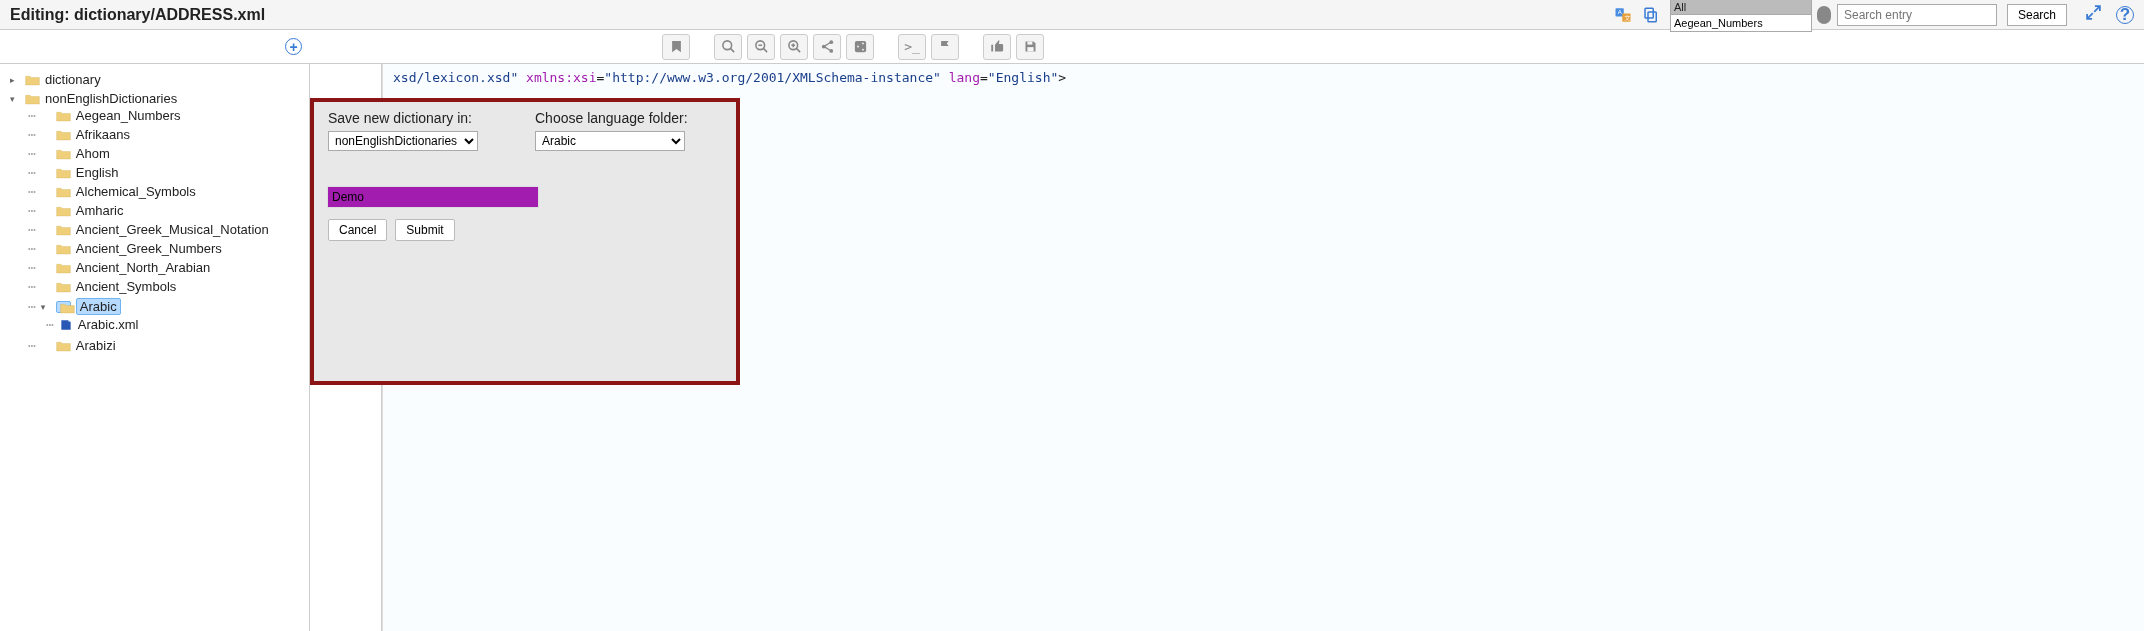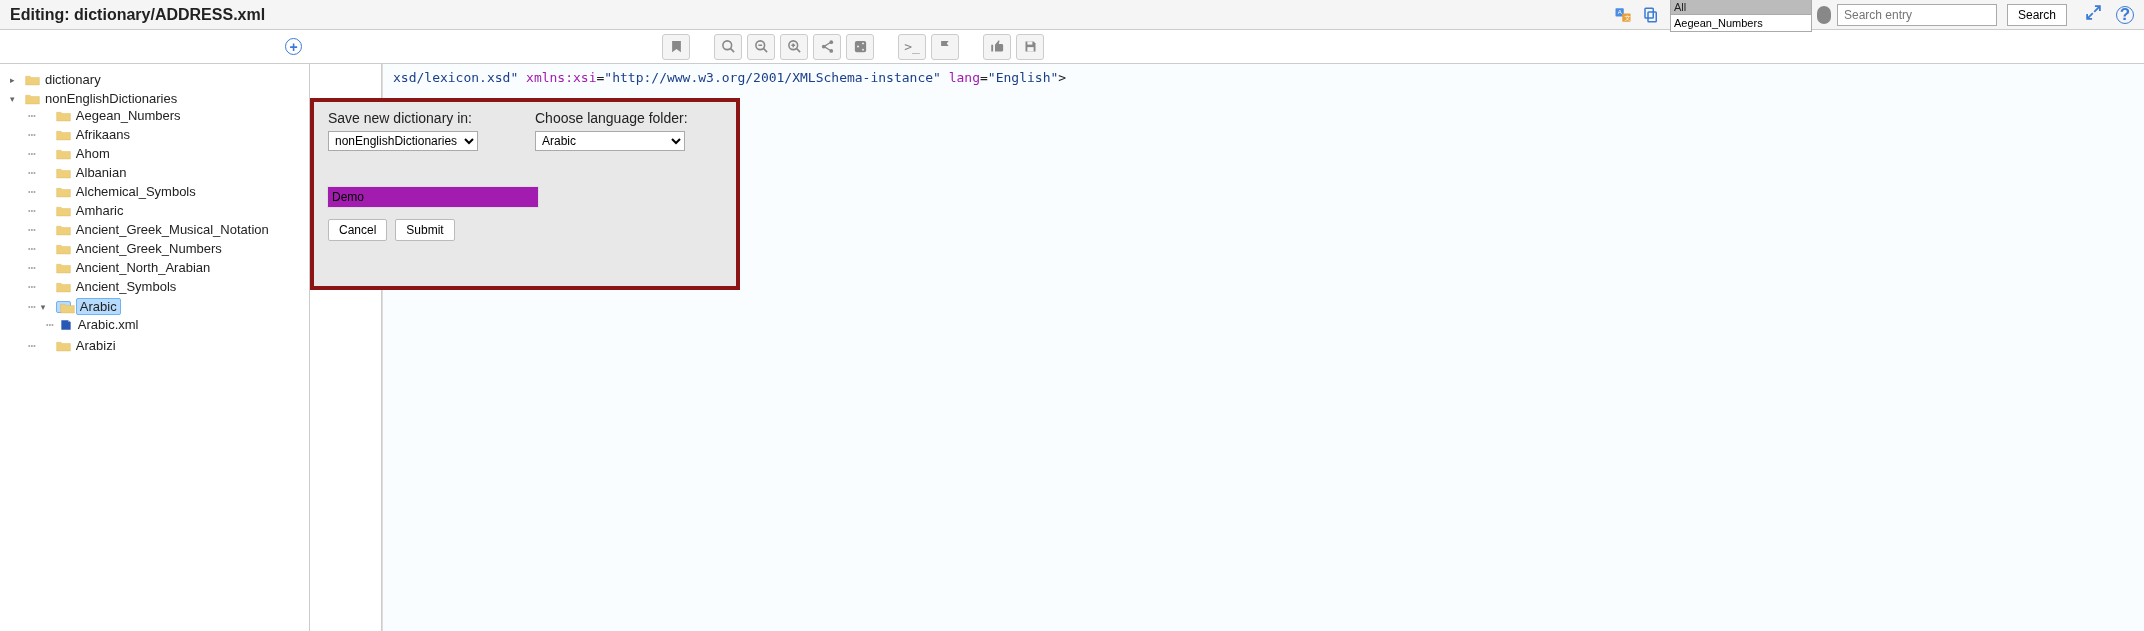--- a/index.html
+++ b/index.html
@@ -41,21 +41,21 @@
 .folder-icon svg { width: 15px; height: 12px; }
 .file-icon { width: 14px; height: 14px; display: inline-block; color: #2957b5; }
 .tree-label { font-size: 13px; }
 .tree-selected { background: #b6dbff; border: 1px solid #6fb3f0; border-radius: 2px; padding: 0 3px; }
 .toggle-tri { font-size: 9px; color: #666; width: 10px; display: inline-block; }
 
 .editor { flex: 1; padding: 6px 10px; font-family: monospace; font-size: 13px; background: #fafdff; border-left: 1px solid #ddd; white-space: pre; overflow: auto; }
 .editor .attr { color: #a21caf; }
 .editor .str { color: #1a3f8b; }
 
-.dialog { position: absolute; top: 34px; left: 310px; width: 430px; height: 192px; background: #e8e8e8; border: 4px solid #8b1515; z-index: 100; padding: 8px 14px; }
+.dialog { position: absolute; top: 34px; left: 310px; width: 430px; height: 287px; background: #e8e8e8; border: 4px solid #8b1515; z-index: 100; padding: 8px 14px; }
 .dialog-row { display: flex; gap: 20px; margin-bottom: 6px; }
 .dialog-col { flex: 1; }
 .dialog-label { font-size: 14px; margin-bottom: 5px; }
 .dialog select { width: 150px; background: #fff; border: 1px solid #aaa; font-size: 12px; padding: 1px 2px; }
 .dialog-input { width: 210px; border: none; background: #a21caf; font-size: 12px; padding: 3px 4px; margin-top: 30px; outline: 1px solid #ddd; }
 .dialog-btns { margin-top: 12px; display: flex; gap: 8px; align-items: flex-end; }
 .dialog-btns button { background: #fff; border: 1px solid #bbb; padding: 3px 10px; font-size: 12px; cursor: pointer; border-radius: 2px; }
 
 svg.folder path { fill: #f0cf7a; stroke: #ccac4e; stroke-width: 0.5; }
 </style>
@@ -220,21 +220,21 @@
                   <span class="tree-label ">Ahom</span>
                 </div>
               </li>
               <li class="tree-li">
                 <div class="tree-row">
                   <span class="tree-guide">⋯</span>
                   <span class="toggle-tri"></span>
                   <span class="folder-icon "><svg class="folder" viewBox="0 0 24 18">
                       <path d="M1 3h7l2 2h13v12H1z"></path>
                     </svg></span>
-                  <span class="tree-label ">Albanian</span>
+                  <span class="tree-label ">English</span>
                 </div>
               </li>
               <li class="tree-li">
                 <div class="tree-row">
                   <span class="tree-guide">⋯</span>
                   <span class="toggle-tri"></span>
                   <span class="folder-icon "><svg class="folder" viewBox="0 0 24 18">
                       <path d="M1 3h7l2 2h13v12H1z"></path>
                     </svg></span>
                   <span class="tree-label ">Alchemical_Symbols</span>

